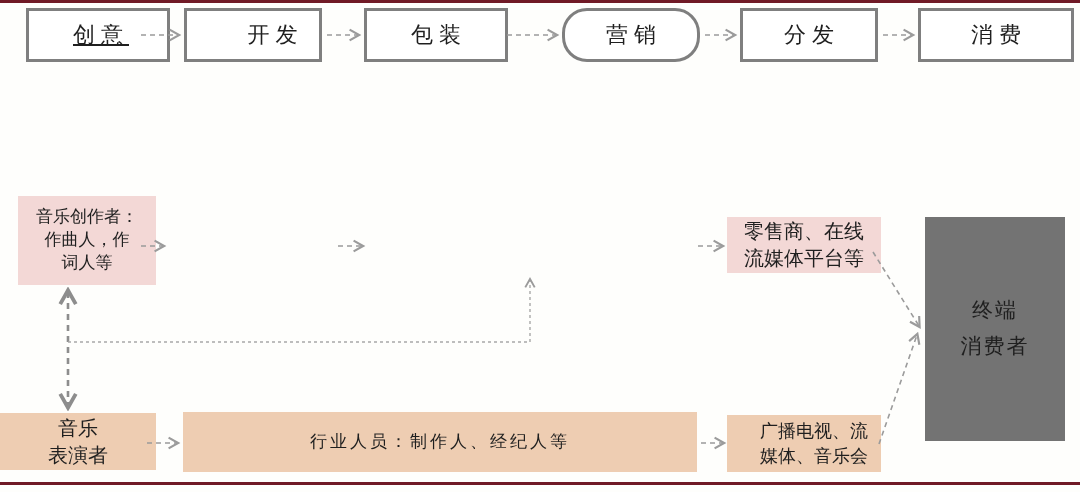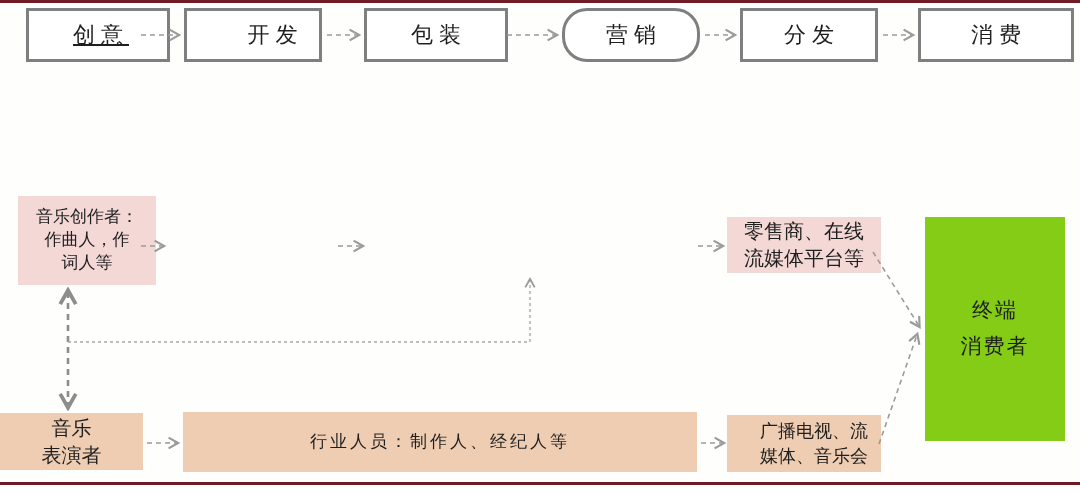--- a/index.html
+++ b/index.html
@@ -44,28 +44,28 @@
     box-sizing: border-box;
     display: flex;
     align-items: center;
     justify-content: center;
     text-align: center;
     white-space: pre-line;
     line-height: 1.35;
   }
   .pink  { background: #f3d8d6; }
   .peach { background: #eecdb2; }
-  .dark-pink { background: #84cc16; }
+  .dark-pink { background: #737373; }
 
   .node-creator   { left: 0px;   top: 196px; width: 138px; height: 89px;  font-size: 17px; margin-left: 18px; }
   .node-copyright { left: 168px; top: 217px; width: 167px; height: 56px;  font-size: 18px; }
   .node-record    { left: 367px; top: 217px; width: 328px; height: 56px;  font-size: 21px; letter-spacing: 6px; text-indent: 6px; }
   .node-retailer  { left: 727px; top: 217px; width: 154px; height: 56px;  font-size: 20px; }
   .node-consumer  { left: 925px; top: 217px; width: 140px; height: 224px; font-size: 21px; line-height: 1.7; letter-spacing: 2px; }
-  .node-performer { left: 0px;   top: 413px; width: 143px; height: 57px;  font-size: 20px; }
+  .node-performer { left: 0px;   top: 413px; width: 156px; height: 57px;  font-size: 20px; }
   .node-industry  { left: 183px; top: 412px; width: 514px; height: 60px;  font-size: 17px; letter-spacing: 3px; }
   .node-broadcast { left: 727px; top: 415px; width: 154px; height: 57px;  font-size: 18px; padding-left: 20px; }
 
   svg.arrow-layer {
     position: absolute;
     inset: 0;
     width: 1080px;
     height: 492px;
     pointer-events: none;
   }

